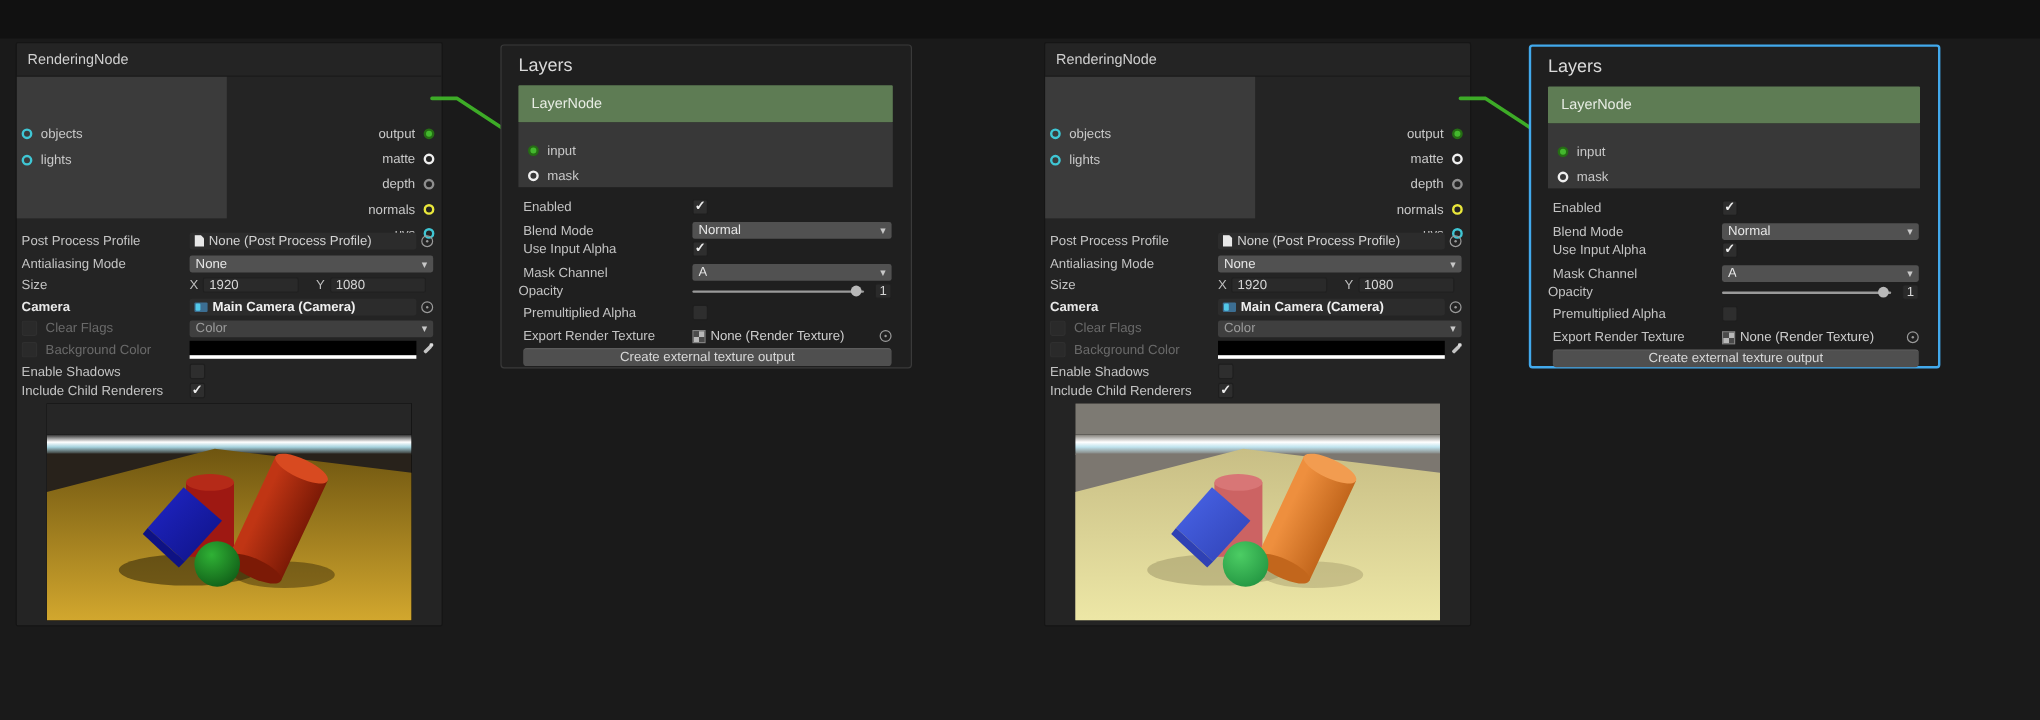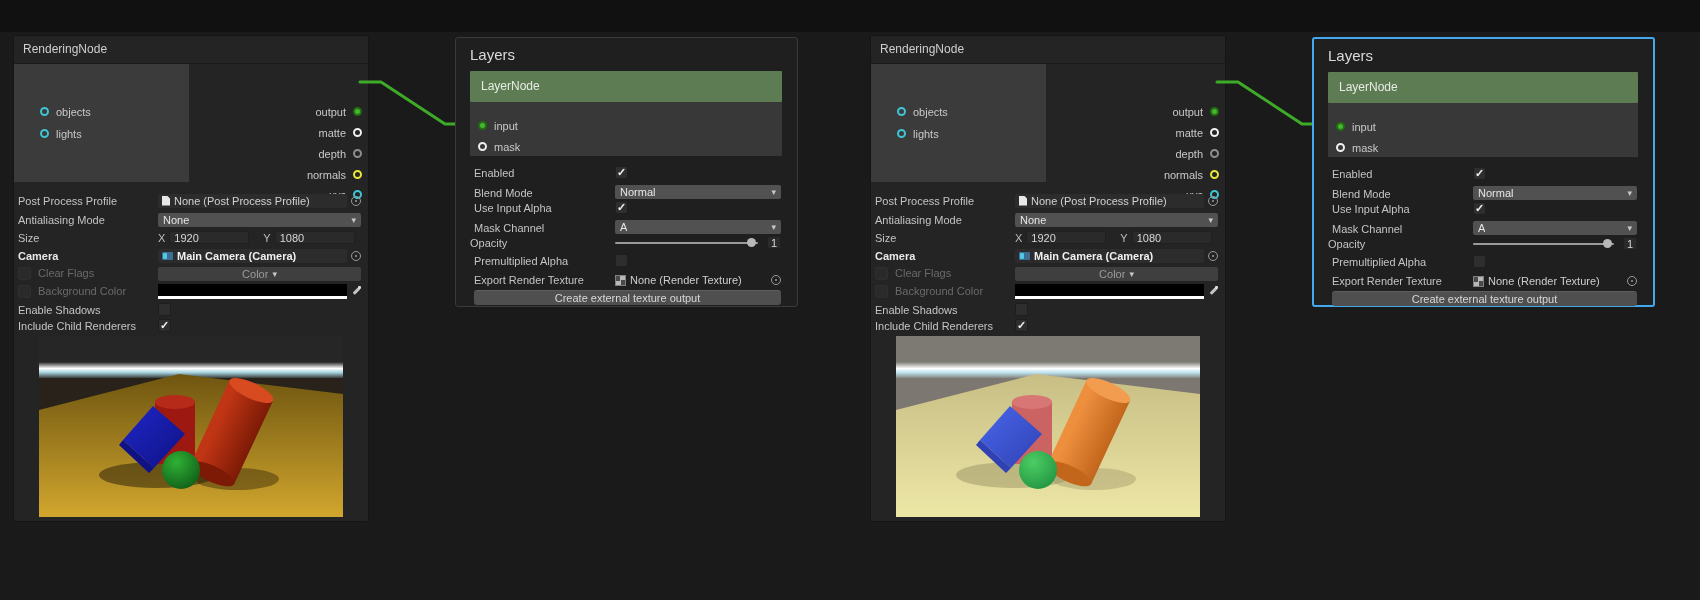--- a/index.html
+++ b/index.html
@@ -10,45 +10,45 @@
 
   
   .panel{box-sizing:border-box;position:absolute;}
   .rpanel{left:13px;top:3px;width:356px;height:487px;background:var(--c-panel_bg,#242424);
           border:1px solid #151515;border-radius:2px;}
   .rn-title{height:27px;line-height:27px;padding-left:9px;font-size:12px;color:var(--c-title_text,#cfcfcf);
             border-bottom:1px solid #1b1b1b;}
   .rn-ports{position:absolute;left:0;top:28px;width:100%;height:118px;}
   .rn-inbox{position:absolute;left:0;top:0;width:175px;height:118px;background:var(--c-ports_box,#3b3b3b);}
   .port{position:absolute;display:flex;align-items:center;gap:7px;font-size:11px;color:#c9c9c9;height:11px;}
-  .port.pleft{left:26px;}
+  .port.pleft{left:4px;}
   .port.pright{right:6px;flex-direction:row-reverse;}
   .dot{width:9px;height:9px;border-radius:50%;box-sizing:border-box;border:2px solid #888;background:transparent;flex:none;}
   .dot.cyan{border-color:var(--c-port_cyan,#3fc6d4);}
   .dot.white{border-color:var(--c-port_white,#efefef);}
   .dot.gray{border-color:var(--c-port_gray,#8e8e8e);}
   .dot.yellow{border-color:var(--c-port_yellow,#e9e73b);}
   .dot.greenfill{border-color:#256d14;background:var(--c-port_green,#44b82e);}
 
   .prow{position:absolute;left:4px;right:7px;height:15px;display:flex;align-items:center;}
   .plabel{width:140px;flex:none;font-size:11px;color:var(--c-label_text,#c4c4c4);white-space:nowrap;overflow:hidden;}
   .plabel.bold{font-weight:bold;color:#e8e8e8;}
   .plabel.dim{color:var(--c-disabled_text,#6a6a6a);}
   .pval{flex:1;display:flex;align-items:center;gap:4px;min-width:0;}
 
   .cb{width:13px;height:13px;box-sizing:border-box;background:#2e2e2e;border:1px solid #1e1e1e;border-radius:2px;
       display:flex;align-items:center;justify-content:center;flex:none;}
   .cb.checked::after{content:"✓";color:#ededed;font-size:11px;font-weight:bold;line-height:1;}
   .cb.dim{background:#2a2a2a;border-color:#2f2f2f;}
-  .lblcb{display:flex;align-items:flex-start;gap:7px;}
+  .lblcb{display:flex;align-items:center;gap:7px;}
 
   .dd{background:var(--c-dropdown_bg,#515151);height:14px;border-radius:2px;display:flex;align-items:center;
       padding:0 5px;font-size:11px;color:#e6e6e6;flex:1;justify-content:space-between;min-width:0;}
   .dd::after{content:"▾";font-size:9px;color:#c8c8c8;margin-left:4px;}
-  .dd.dim{background:#3f3f3f;color:#9b9b9b;justify-content:center;}
+  .dd.dim{background:#3f3f3f;color:#9b9b9b;}
   .dd .ddtext{white-space:nowrap;overflow:hidden;}
 
   .tf{box-sizing:border-box;background:#2a2a2a;border:1px solid #202020;height:13px;font-size:11px;color:#d6d6d6;
       display:flex;align-items:center;padding:0 4px;border-radius:2px;}
   .axis{font-size:11px;color:#bdbdbd;flex:none;}
 
   .objf{background:#2c2c2c;height:14px;border-radius:2px;display:flex;align-items:center;gap:4px;padding:0 4px;
         font-size:11px;color:#d2d2d2;flex:1;min-width:0;white-space:nowrap;overflow:hidden;}
   .objf.bold{font-weight:bold;color:#f0f0f0;}
 
@@ -62,21 +62,21 @@
   .swatch{height:12px;background:#000;border-bottom:3px solid #fff;flex:1;}
   .dropper{width:10px;height:11px;position:relative;flex:none;}
   .dropper::before{content:"";position:absolute;left:4px;top:1px;width:3px;height:8px;background:#c4c4c4;
                    transform:rotate(45deg);border-radius:1px;}
   .dropper::after{content:"";position:absolute;left:7px;top:0;width:3px;height:3px;background:#dcdcdc;border-radius:1px;}
 
   .preview{position:absolute;left:25px;top:300px;width:304px;height:181px;background:#000;}
   .preview svg{display:block;width:100%;height:100%;}
 
   
-  .lpanel{left:455px;top:5px;width:343px;height:270px;background:var(--c-layers_bg,#1f1f1f);
+  .lpanel{left:417px;top:5px;width:343px;height:270px;background:var(--c-layers_bg,#1f1f1f);
           border:1px solid #3a3a3a;border-radius:3px;}
   .lpanel.selected{border:2px solid var(--c-selection_cyan,#42a9ec);}
   .lp-title{position:absolute;left:14px;top:8px;font-size:15px;color:#dadada;}
   .lp-header{position:absolute;left:14px;right:15px;top:33px;height:31px;background:var(--c-header_green,#5e7c54);
              color:#e7ece3;font-size:12px;line-height:31px;padding-left:11px;box-sizing:border-box;border-radius:1px;}
   .lp-ports{position:absolute;left:14px;right:15px;top:64px;height:54px;background:var(--c-layers_ports_box,#383838);}
   .lrow{position:absolute;left:18px;right:16px;height:15px;display:flex;align-items:flex-end;}
   .lrow .plabel{width:141px;}
   .lrow.outdent{left:14px;}
   .lrow.outdent .plabel{width:145px;}

